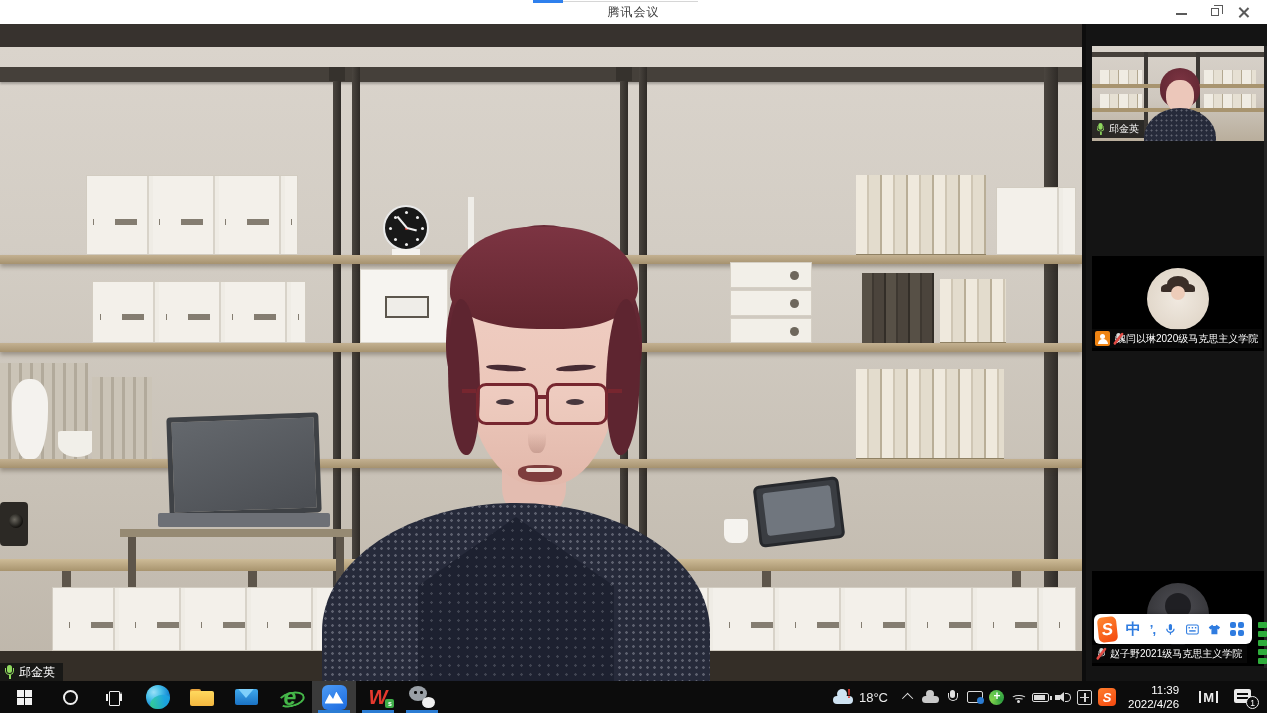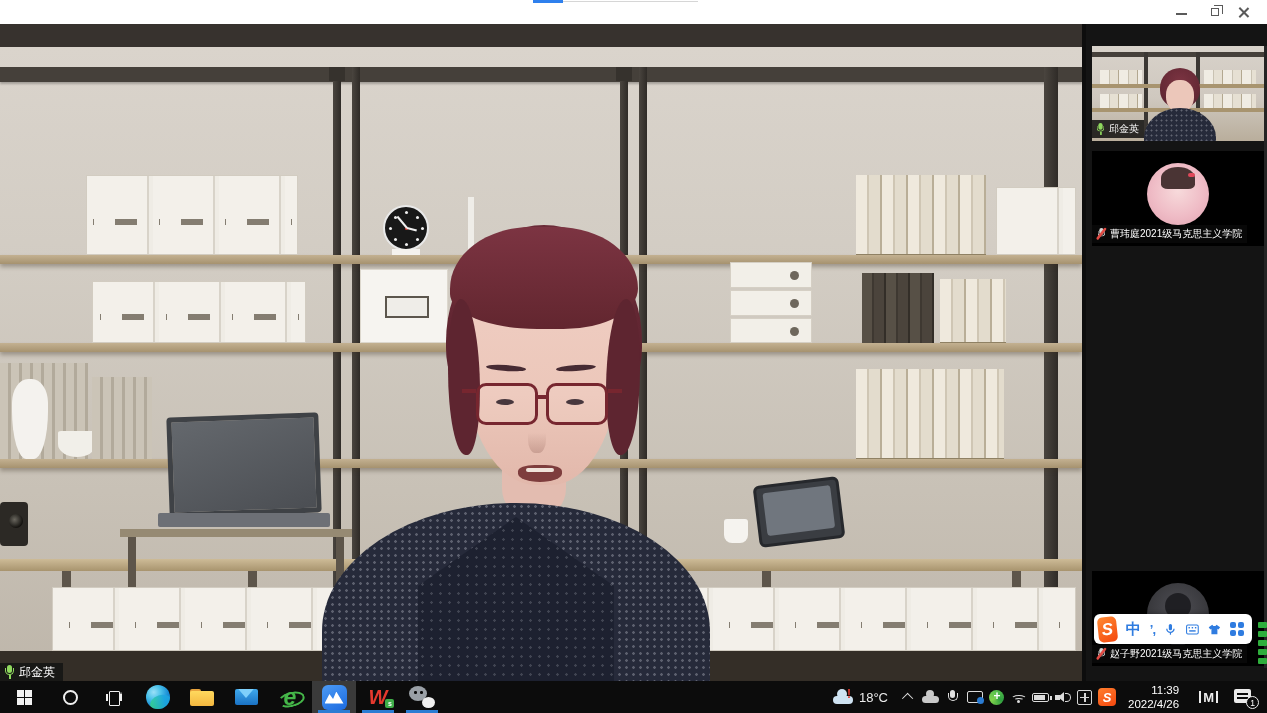--- a/index.html
+++ b/index.html
@@ -292,20 +292,21 @@
     background:#0c0c0c; border:1.4px solid #ececec; color:#fff; font-size:8.5px; display:flex; align-items:center; justify-content:center; }
 </style>
 </head>
 <body>
 
 <div class="screen">
 
   <div class="titlebar">
     <div class="accent-blue"></div>
     <div class="accent-gray"></div>
+    <div class="title">腾讯会议</div>
     <div class="winbtns">
       <div class="winbtn">
           <span class="min-glyph"></span>
         </div>
       <div class="winbtn">
           <span class="max-glyph"></span>
         </div>
       <div class="winbtn"><span class="x-glyph"></span></div>
     </div>
   </div>
@@ -420,32 +421,33 @@
       <div class="tile-label">
         <span class="mic-on">
             <i class="capsule"></i>
             <i class="arc"></i>
             <i class="stem"></i>
           </span>
         <span>邱金英</span>
       </div>
     </div>
 
-    <div class="tile" style="top:127px">
-      <div class="avatar av2"></div>
+
+    <div class="tile" style="top:232px">
+      <div class="avatar av3"></div>
       <div class="tile-label">
+        <span class="badge-member"></span>
         <span class="mic-off">
             <i class="capsule"></i>
             <i class="arc"></i>
             <i class="slash"></i>
           </span>
-        <span>曹玮庭2021级马克思主义学院</span>
-      </div>
-    </div>
-
+        <span>魏闫以琳2020级马克思主义学院</span>
+      </div>
+    </div>
 
 
 
     <div class="tile" style="top:547px">
       <div class="avatar av6"></div>
       <div class="tile-label">
         <span class="mic-off">
             <i class="capsule"></i>
             <i class="arc"></i>
             <i class="slash"></i>

